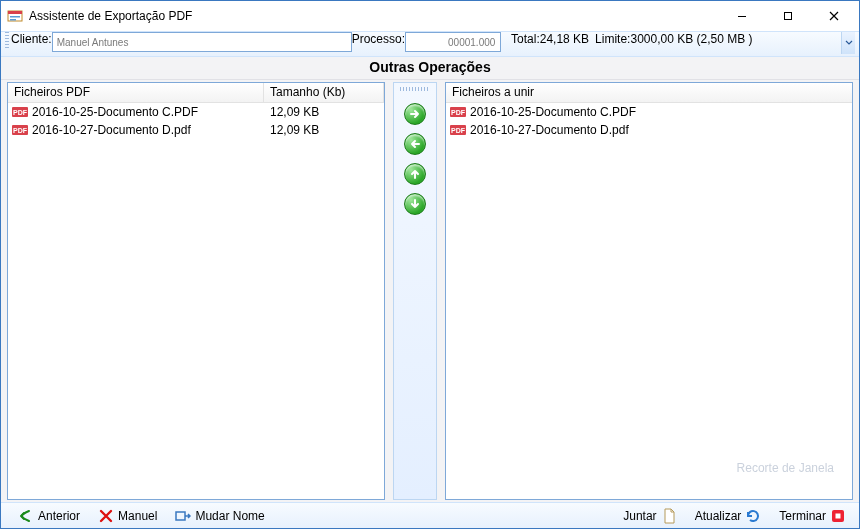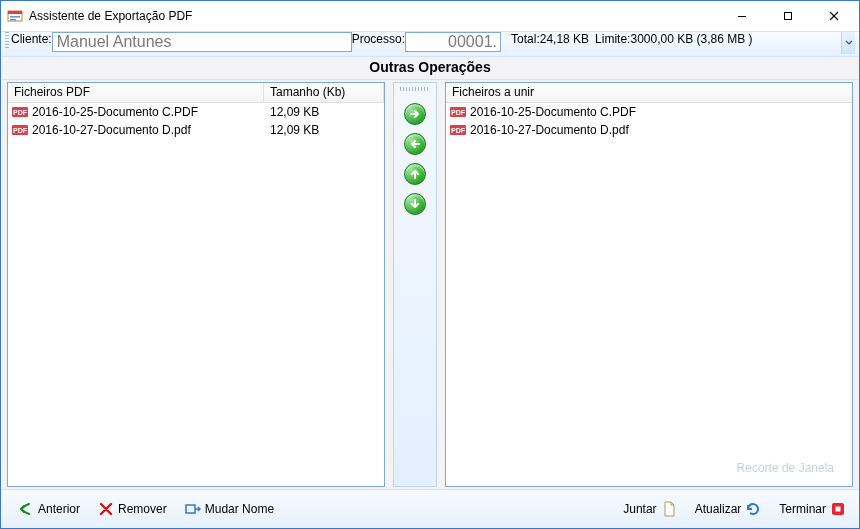--- a/index.html
+++ b/index.html
@@ -43,21 +43,21 @@
   }
   .toolbar .grip {
     width: 4px; height: 16px;
     background: repeating-linear-gradient(to bottom, #9db9dd 0 1px, transparent 1px 3px);
     margin-right: 2px;
   }
   .lbl { white-space: nowrap; }
   .tb-input {
     height: 20px; border: 1px solid #7ea8d8;
     background: #fff; padding: 1px 4px;
-    font-family: inherit; font-size: 16px;
+    font-family: inherit; font-size: 10px;
   }
   .tb-cliente { width: 300px; color: #7a7a7a; }
   .tb-processo { width: 96px; color: #7a7a7a; padding-left: 42px; }
   .tb-value { white-space: nowrap; }
   .tb-dropdown {
     width: 14px; height: 22px; margin-left: auto;
     display: flex; align-items: center; justify-content: center;
     background: linear-gradient(#eaf3ff,#cfe3fa);
     border-left: 1px solid #bcd6f2;
   }
@@ -145,21 +145,21 @@
     width: 22px; height: 22px; border-radius: 50%;
     background: radial-gradient(circle at 30% 30%, #9fe79c, #2aa627 70%);
     border: 1px solid #1d7d1b;
     display:flex; align-items:center; justify-content:center;
     box-shadow: inset 0 2px 2px rgba(255,255,255,0.6);
   }
   .round-btn svg { width: 12px; height: 12px; }
 
   
   .bottombar {
-    height: 39px;
+    height: 26px;
     display: flex; align-items: center;
     padding: 0 6px;
     border-top: 1px solid #d0e4fb;
     background: linear-gradient(#f7fbff, #e7f1fd);
     gap: 4px;
   }
   .btn {
     display: inline-flex; align-items: center; gap: 4px;
     height: 22px; padding: 0 6px;
     font-size: 12px;
@@ -214,21 +214,21 @@
     <span class="grip"></span>
     <span class="lbl">Cliente:</span>
     <input class="tb-input tb-cliente" type="text" value="Manuel Antunes" style="">
     <span class="lbl">Processo:</span>
     <input class="tb-input tb-processo" type="text" value="00001.0001" style="">
     <span style="width:10px"></span>
     <span class="lbl">Total:</span>
     <span class="tb-value">24,18 KB</span>
     <span style="width:6px"></span>
     <span class="lbl">Limite:</span>
-    <span class="tb-value">3000,00 KB (3,86 MB )</span>
+    <span class="tb-value">3000,00 KB (2,50 MB )</span>
     <span class="tb-dropdown">
       <svg width="8" height="8" viewBox="0 0 8 8">
           <path d="M1 2 L4 5 L7 2" fill="none" stroke="#2a5a99" stroke-width="1.2"></path>
         </svg>
     </span>
   </div>
 
   <div class="section-title">Outras Operações</div>
 
   <div class="main">
@@ -327,21 +327,21 @@
       </span>
       <span>Anterior</span>
     </span>
 
     <span class="btn">
       <span class="ic">
         <svg viewBox="0 0 16 16">
             <path d="M3 3 L13 13 M13 3 L3 13" stroke="#d11" stroke-width="2.4" stroke-linecap="round"></path>
           </svg>
       </span>
-      <span>Remover</span>
+      <span>Manuel</span>
     </span>
 
     <span class="btn">
       <span class="ic">
         <svg viewBox="0 0 16 16">
             <rect x="1" y="4" width="9" height="8" fill="none" stroke="#3a78c0" stroke-width="1.5"></rect>
             <path d="M10 8 H15 M13 6 L15 8 L13 10" fill="none" stroke="#3a78c0" stroke-width="1.5"></path>
           </svg>
       </span>
       <span>Mudar Nome</span>

